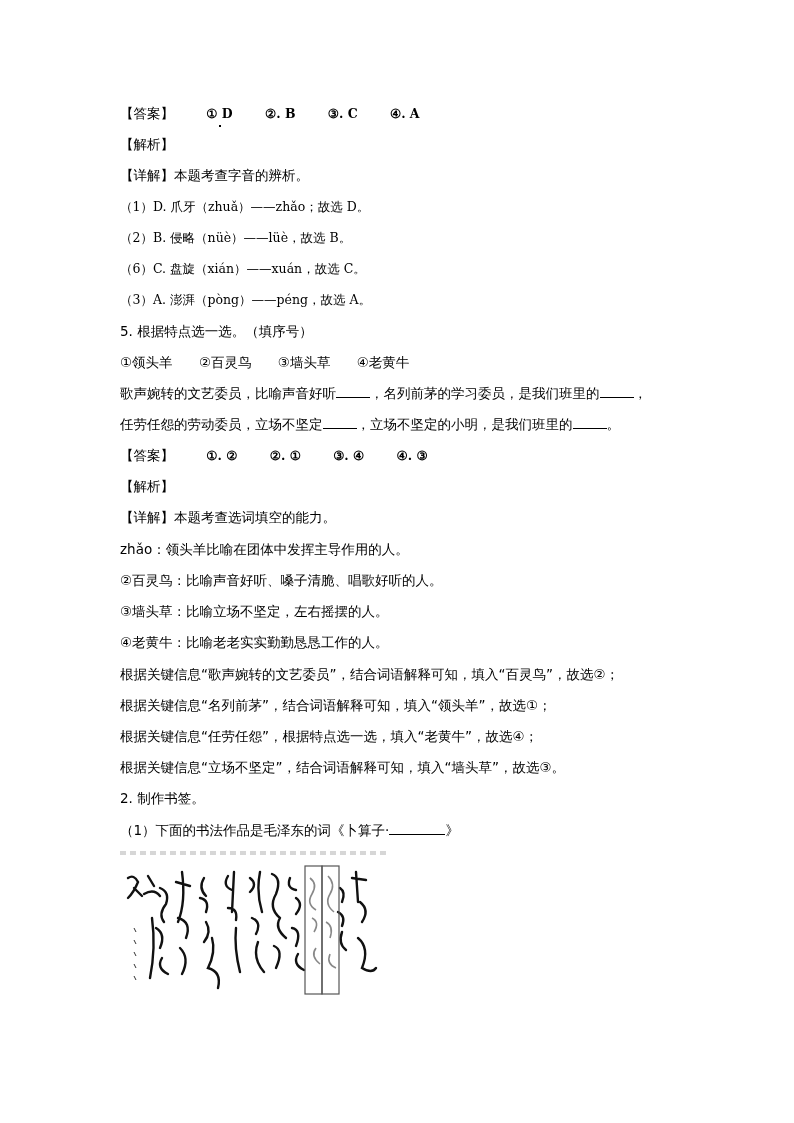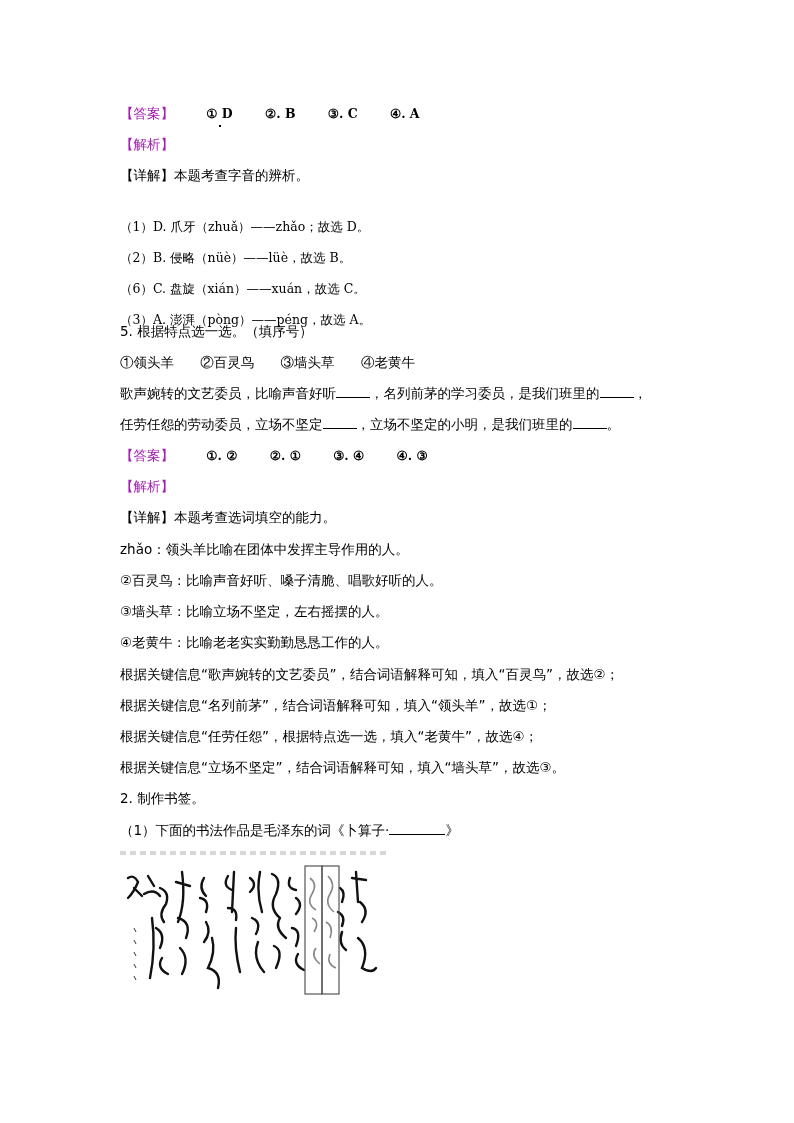--- a/index.html
+++ b/index.html
@@ -1,25 +1,25 @@
 <!DOCTYPE html>
 <html><head>
 <meta charset="utf-8">
 <style>
   html, body { margin:0; padding:0; background:#ffffff; }
   body { width:794px; height:1123px; position:relative; overflow:hidden;
          font-family:"DejaVu Sans","Liberation Sans",sans-serif; color:#000; }
   .line { position:absolute; left:120px; font-size:13.5px; line-height:18px; white-space:nowrap; }
-  .blue { color:#a21caf; }
+  .blue { color:#000000; }
   .ans-items span { display:inline-block; margin-right:28px; font-family:"DejaVu Serif","Liberation Serif",serif; font-size:12.5px;font-weight:bold; }
   .ans-label { display:inline-block; width:82px; }
-  .mono { font-family:"DejaVu Serif","Liberation Serif",serif; font-size:12.5px;margin-top:20px; }
+  .mono { font-family:"DejaVu Serif","Liberation Serif",serif; font-size:12.5px; }
   .blank { display:inline-block; border-bottom:1px solid #000; width:34px; height:13px; vertical-align:baseline; }
   .blank-long { width:56px; }
-  .opt { margin-right:22px;font-family:Liberation Mono, monospace; }
+  .opt { margin-right:22px; }
   .calli { position:absolute; left:120px; top:858px; width:272px; height:140px; }
   .dot { position:absolute; left:219px; top:125px; width:2px; height:2px; background:#000; }
   .faint { position:absolute; left:120px; top:851px; width:270px; height:4px;
            background:repeating-linear-gradient(90deg,#bbb 0 6px,transparent 6px 10px); opacity:.6; }
 </style>
 </head>
 <body>
 
 <div class="line" style="top:104px">
   <span class="ans-label blue">【答案】</span>

